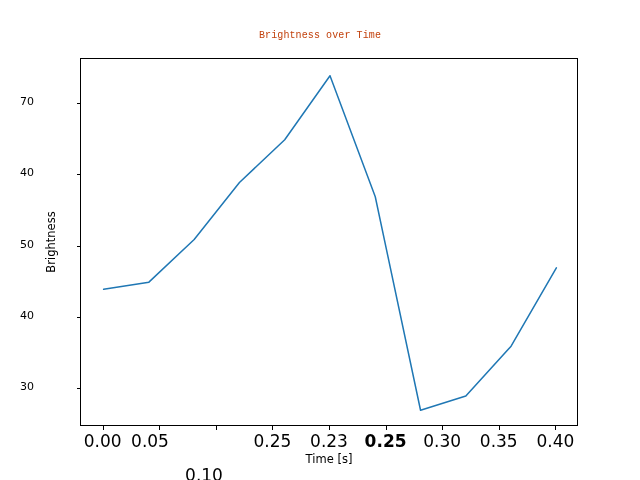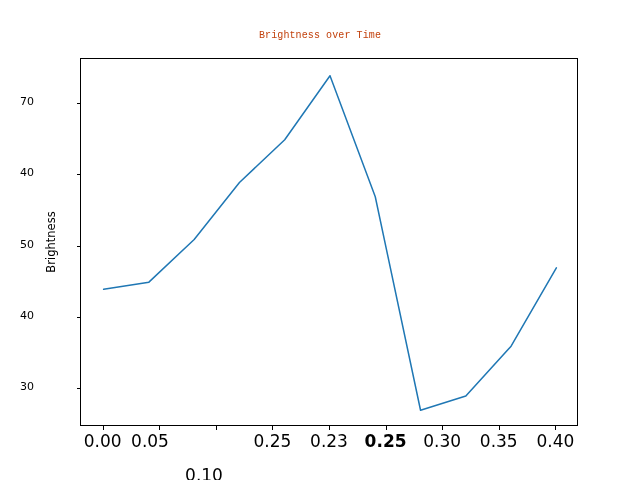--- a/index.html
+++ b/index.html
@@ -147,17 +147,18 @@
       <div class="tick-mark-y" style="top: 316.74px;"></div>
       <div class="tick-label-y" style="top: 316.74px;">40</div>
       <div class="tick-mark-y" style="top: 245.56px;"></div>
       <div class="tick-label-y" style="top: 245.56px;">50</div>
       <div class="tick-mark-y" style="top: 174.38px;"></div>
       <div class="tick-label-y" style="top: 174.38px;">40</div>
       <div class="tick-mark-y" style="top: 103.2px;"></div>
       <div class="tick-label-y" style="top: 103.2px;">70</div>
     </div>
 
+  <div id="xlabel">Time [s]</div>
   <div id="ylabel">
       <span>Brightness</span>
     </div>
 
 </div>
 
 </body></html>

